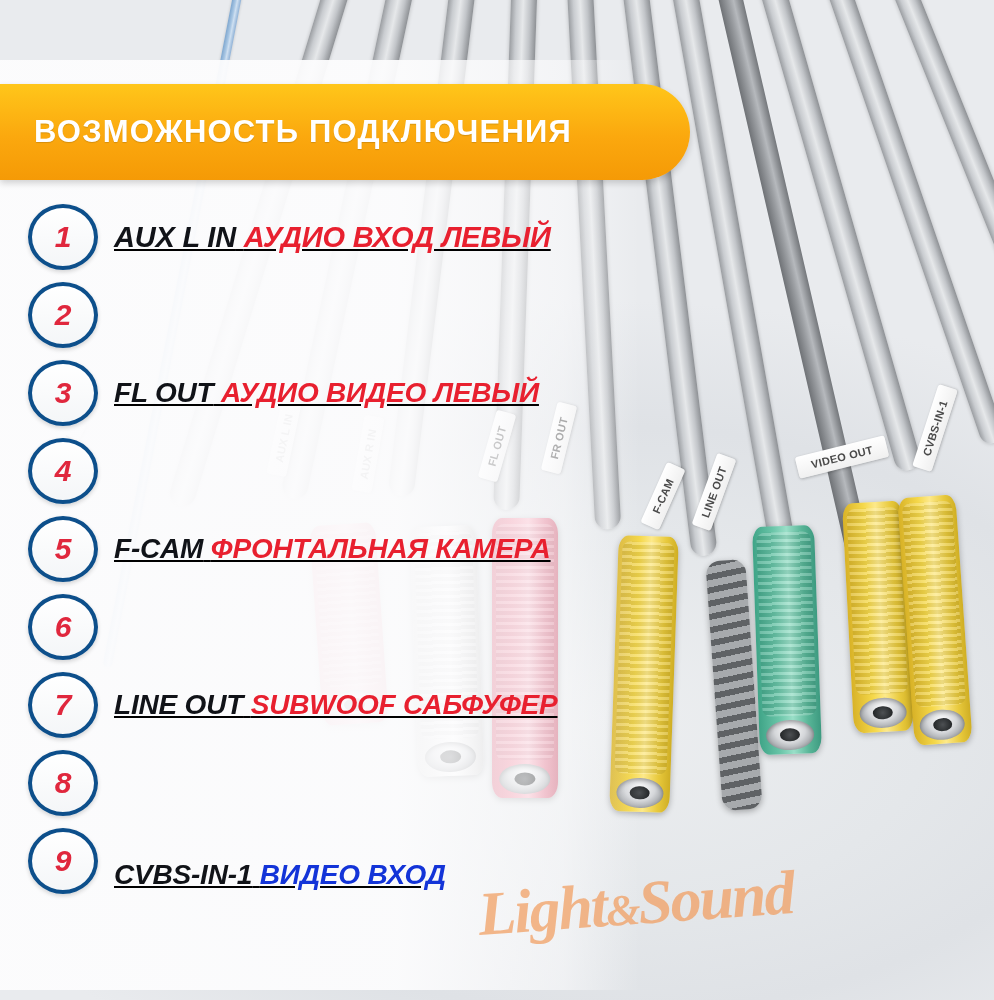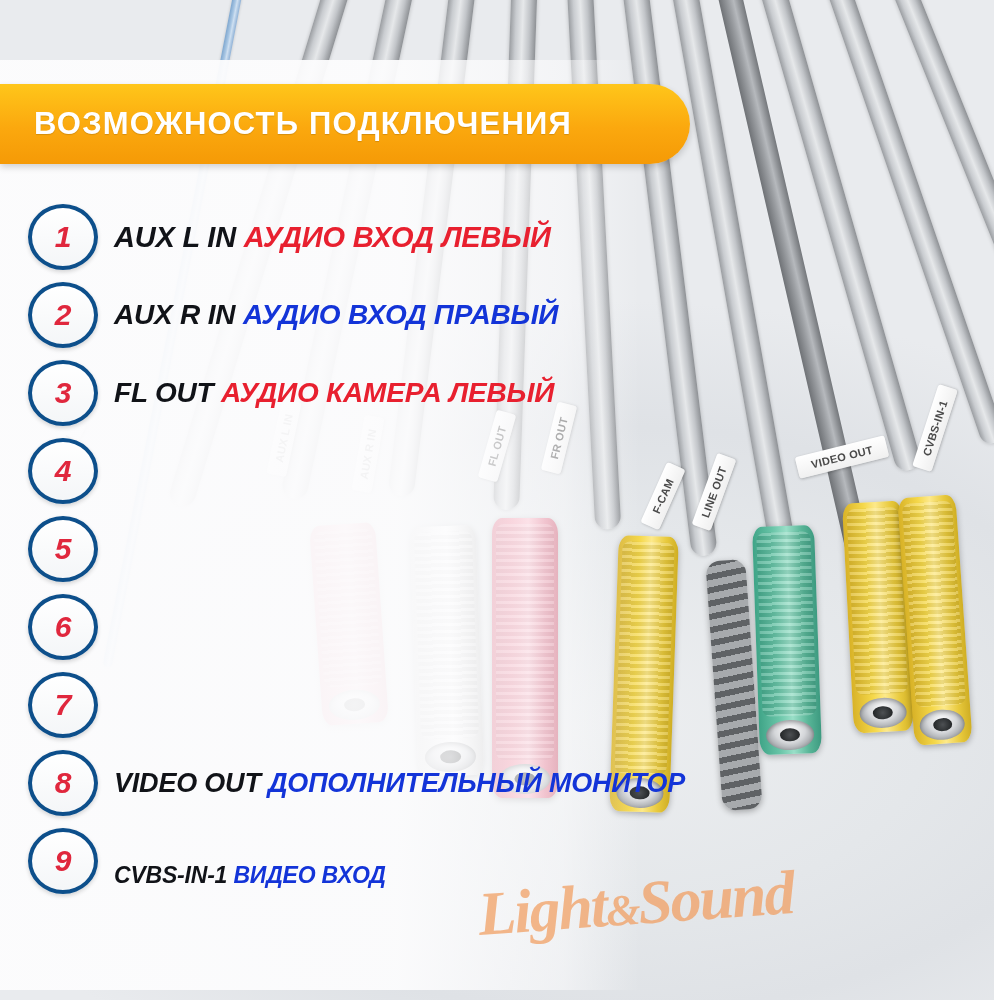--- a/index.html
+++ b/index.html
@@ -109,21 +109,21 @@
     height: 930px;
     background: linear-gradient(90deg, rgba(252,252,253,.97) 0%, rgba(252,252,253,.95) 62%, rgba(252,252,253,.55) 88%, rgba(252,252,253,0) 100%);
   }
 
   
   .banner {
     position: absolute;
     left: 0;
     top: 84px;
     width: 690px;
-    height: 80px;
+    height: 96px;
     background: linear-gradient(180deg,#ffc61a 0%, #fba80e 55%, #f59a06 100%);
     border-top-right-radius: 50px;
     border-bottom-right-radius: 50px;
     display: flex;
     align-items: center;
     box-shadow: 0 3px 7px rgba(0,0,0,.18);
   }
   .banner-text {
     color: #ffffff;
     font-size: 31px;
@@ -170,28 +170,29 @@
     line-height: 1;
   }
   .row-text {
     margin-left: 16px;
     font-size: 28px;
     font-weight: bold;
     font-style: italic;
     white-space: nowrap;
     font-family: "Liberation Sans", sans-serif;
     letter-spacing: -.2px;
+    text-decoration: underline;
   }
   .row-text .en { color: #111318; }
   .row-text .ru-red { color: #e8202f; }
   .row-text .ru-blue { color: #1334d8; }
 
   .r1 .row-text { font-size: 29px; }
   .r8 .row-text { font-size: 27px; }
-  .r9 .row-text { font-size: 23px; margin-top: 28px; }
+  .r9 .row-text { font-size: 28px; margin-top: 28px; }
 
   
   .watermark {
     position: absolute;
     left: 478px;
     top: 868px;
     font-size: 62px;
     font-weight: bold;
     font-style: italic;
     color: rgba(241,157,94,.72);
@@ -283,67 +284,67 @@
       <div class="row-text">
         <span class="en">AUX L IN</span>
         <span class="ru-red">АУДИО ВХОД ЛЕВЫЙ</span>
       </div>
     </div>
 
     <div class="row r2">
       <div class="badge">
         <span>2</span>
       </div>
-      <div class="row-text">
-        <span class="en">AUX R IN</span>
-        <span class="ru-blue">АУДИО ВХОД ПРАВЫЙ</span>
-      </div>
     </div>
 
     <div class="row r3">
       <div class="badge">
         <span>3</span>
       </div>
       <div class="row-text">
         <span class="en">FL OUT</span>
-        <span class="ru-red">АУДИО КАМЕРА ЛЕВЫЙ</span>
+        <span class="ru-red">АУДИО ВИДЕО ЛЕВЫЙ</span>
       </div>
     </div>
 
     <div class="row r4">
       <div class="badge">
         <span>4</span>
       </div>
     </div>
 
     <div class="row r5">
       <div class="badge">
         <span>5</span>
       </div>
+      <div class="row-text">
+        <span class="en">F-CAM</span>
+        <span class="ru-red">ФРОНТАЛЬНАЯ КАМЕРА</span>
+      </div>
     </div>
 
     <div class="row r6">
       <div class="badge">
         <span>6</span>
       </div>
     </div>
 
     <div class="row r7">
       <div class="badge">
         <span>7</span>
       </div>
+      <div class="row-text">
+        <span class="en">LINE OUT</span>
+        <span class="ru-red">SUBWOOF САБФУФЕР</span>
+      </div>
     </div>
 
     <div class="row r8">
       <div class="badge">
         <span>8</span>
-      </div>
-      <div class="row-text">
-        <span class="en">VIDEO OUT</span>
-        <span class="ru-blue">ДОПОЛНИТЕЛЬНЫЙ МОНИТОР</span>
       </div>
     </div>
 
     <div class="row r9">
       <div class="badge">
         <span>9</span>
       </div>
       <div class="row-text">
         <span class="en">CVBS-IN-1</span>
         <span class="ru-blue">ВИДЕО ВХОД</span>

